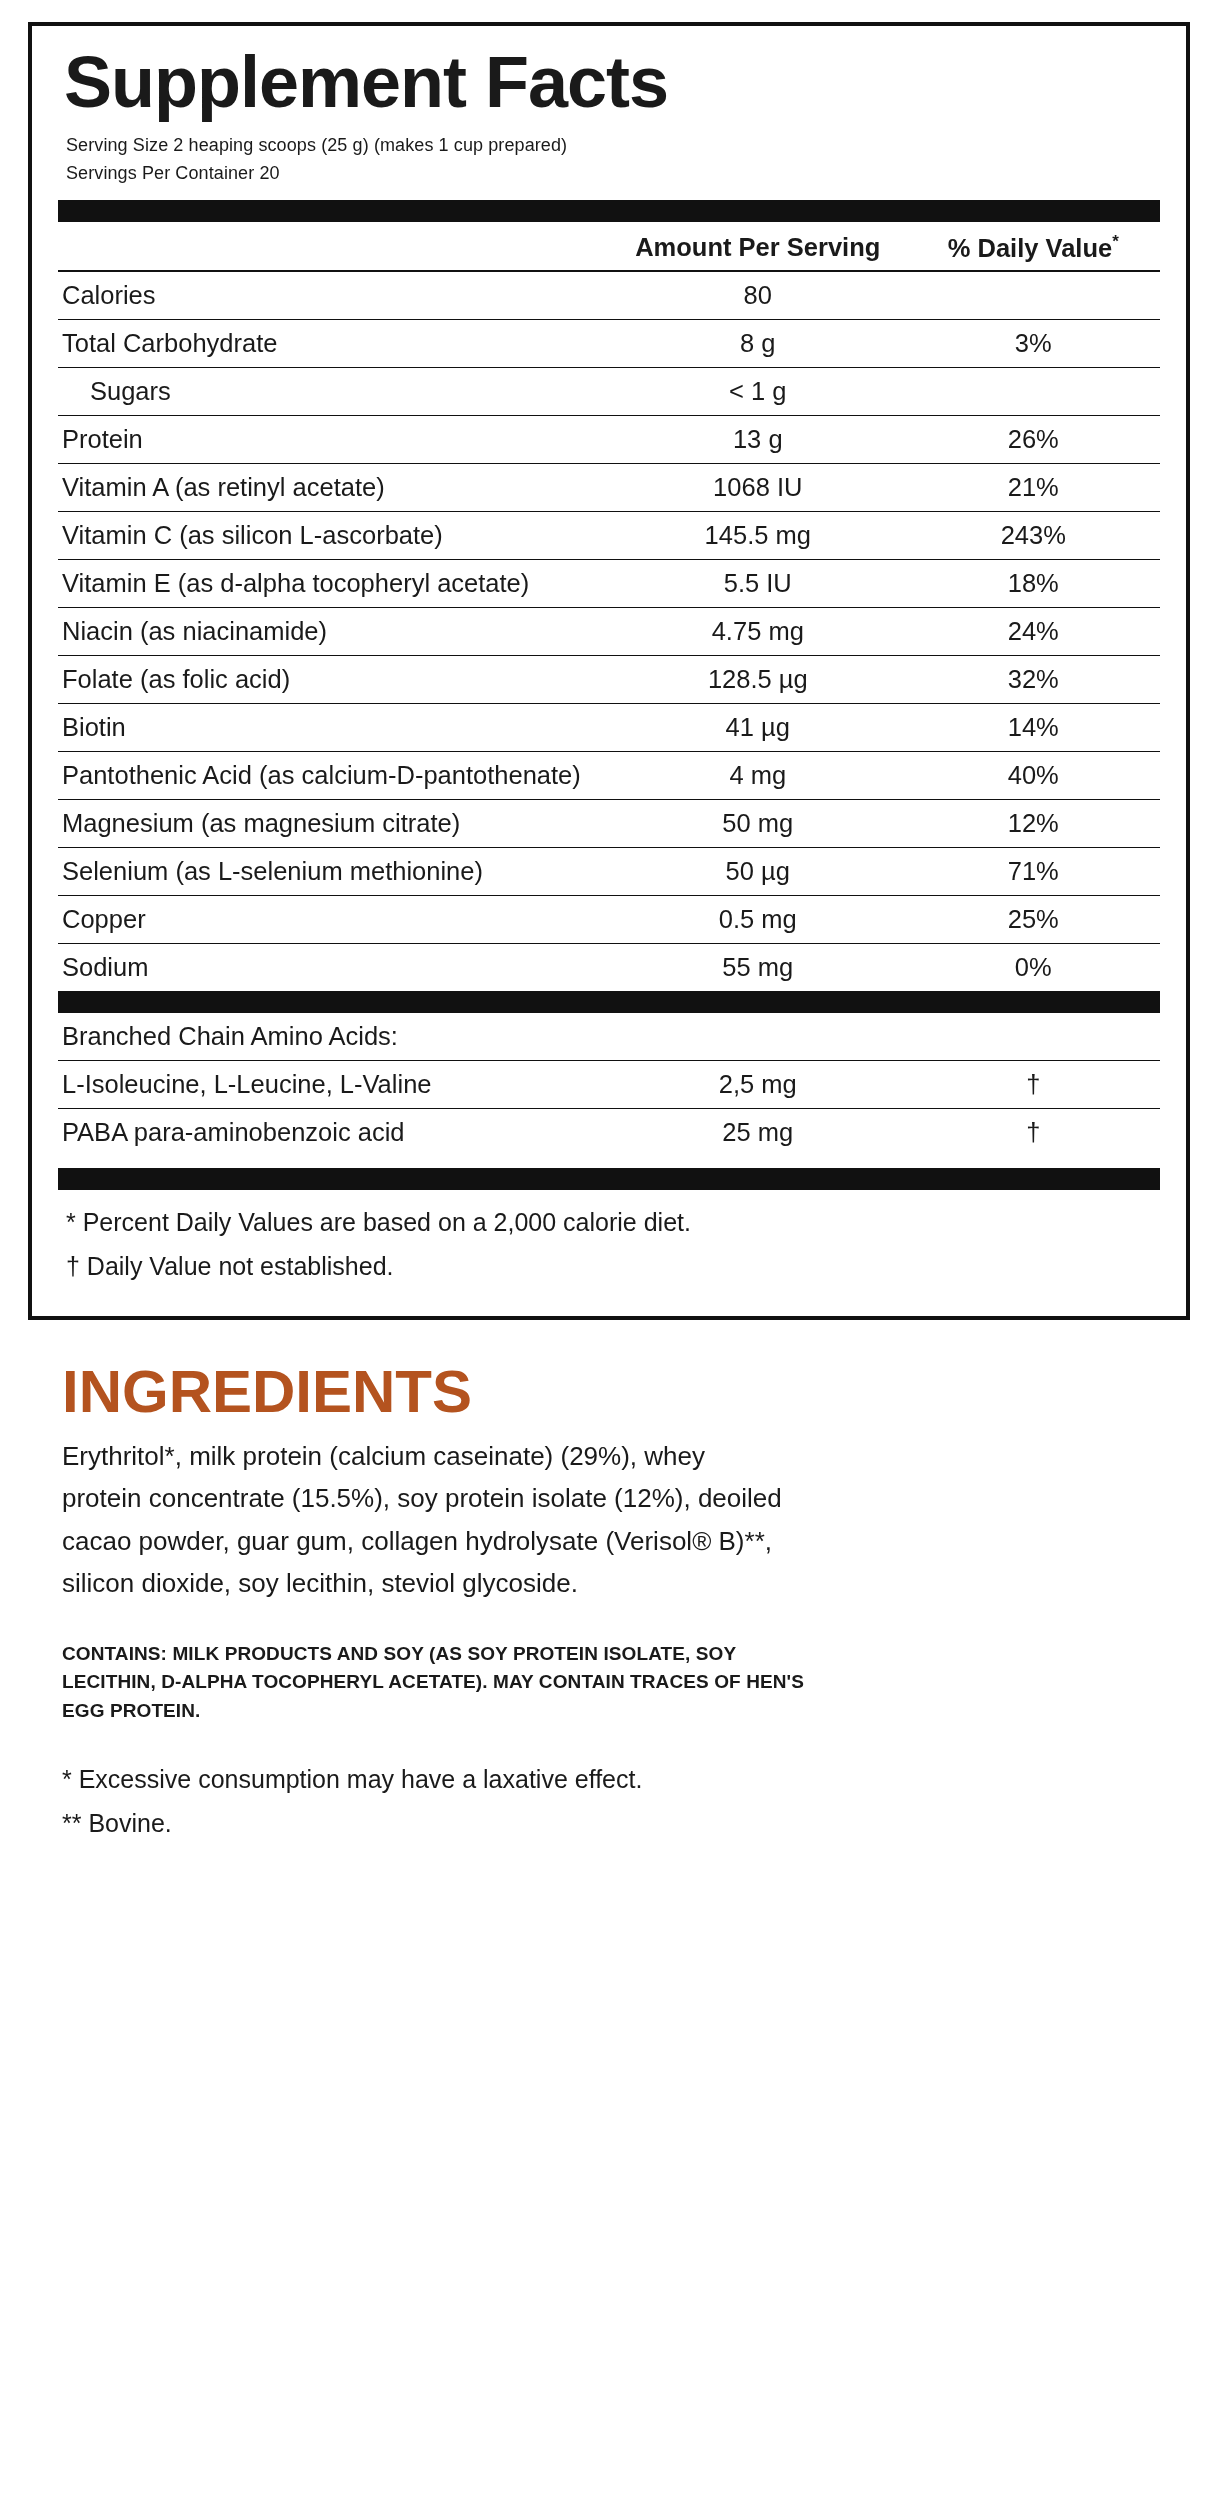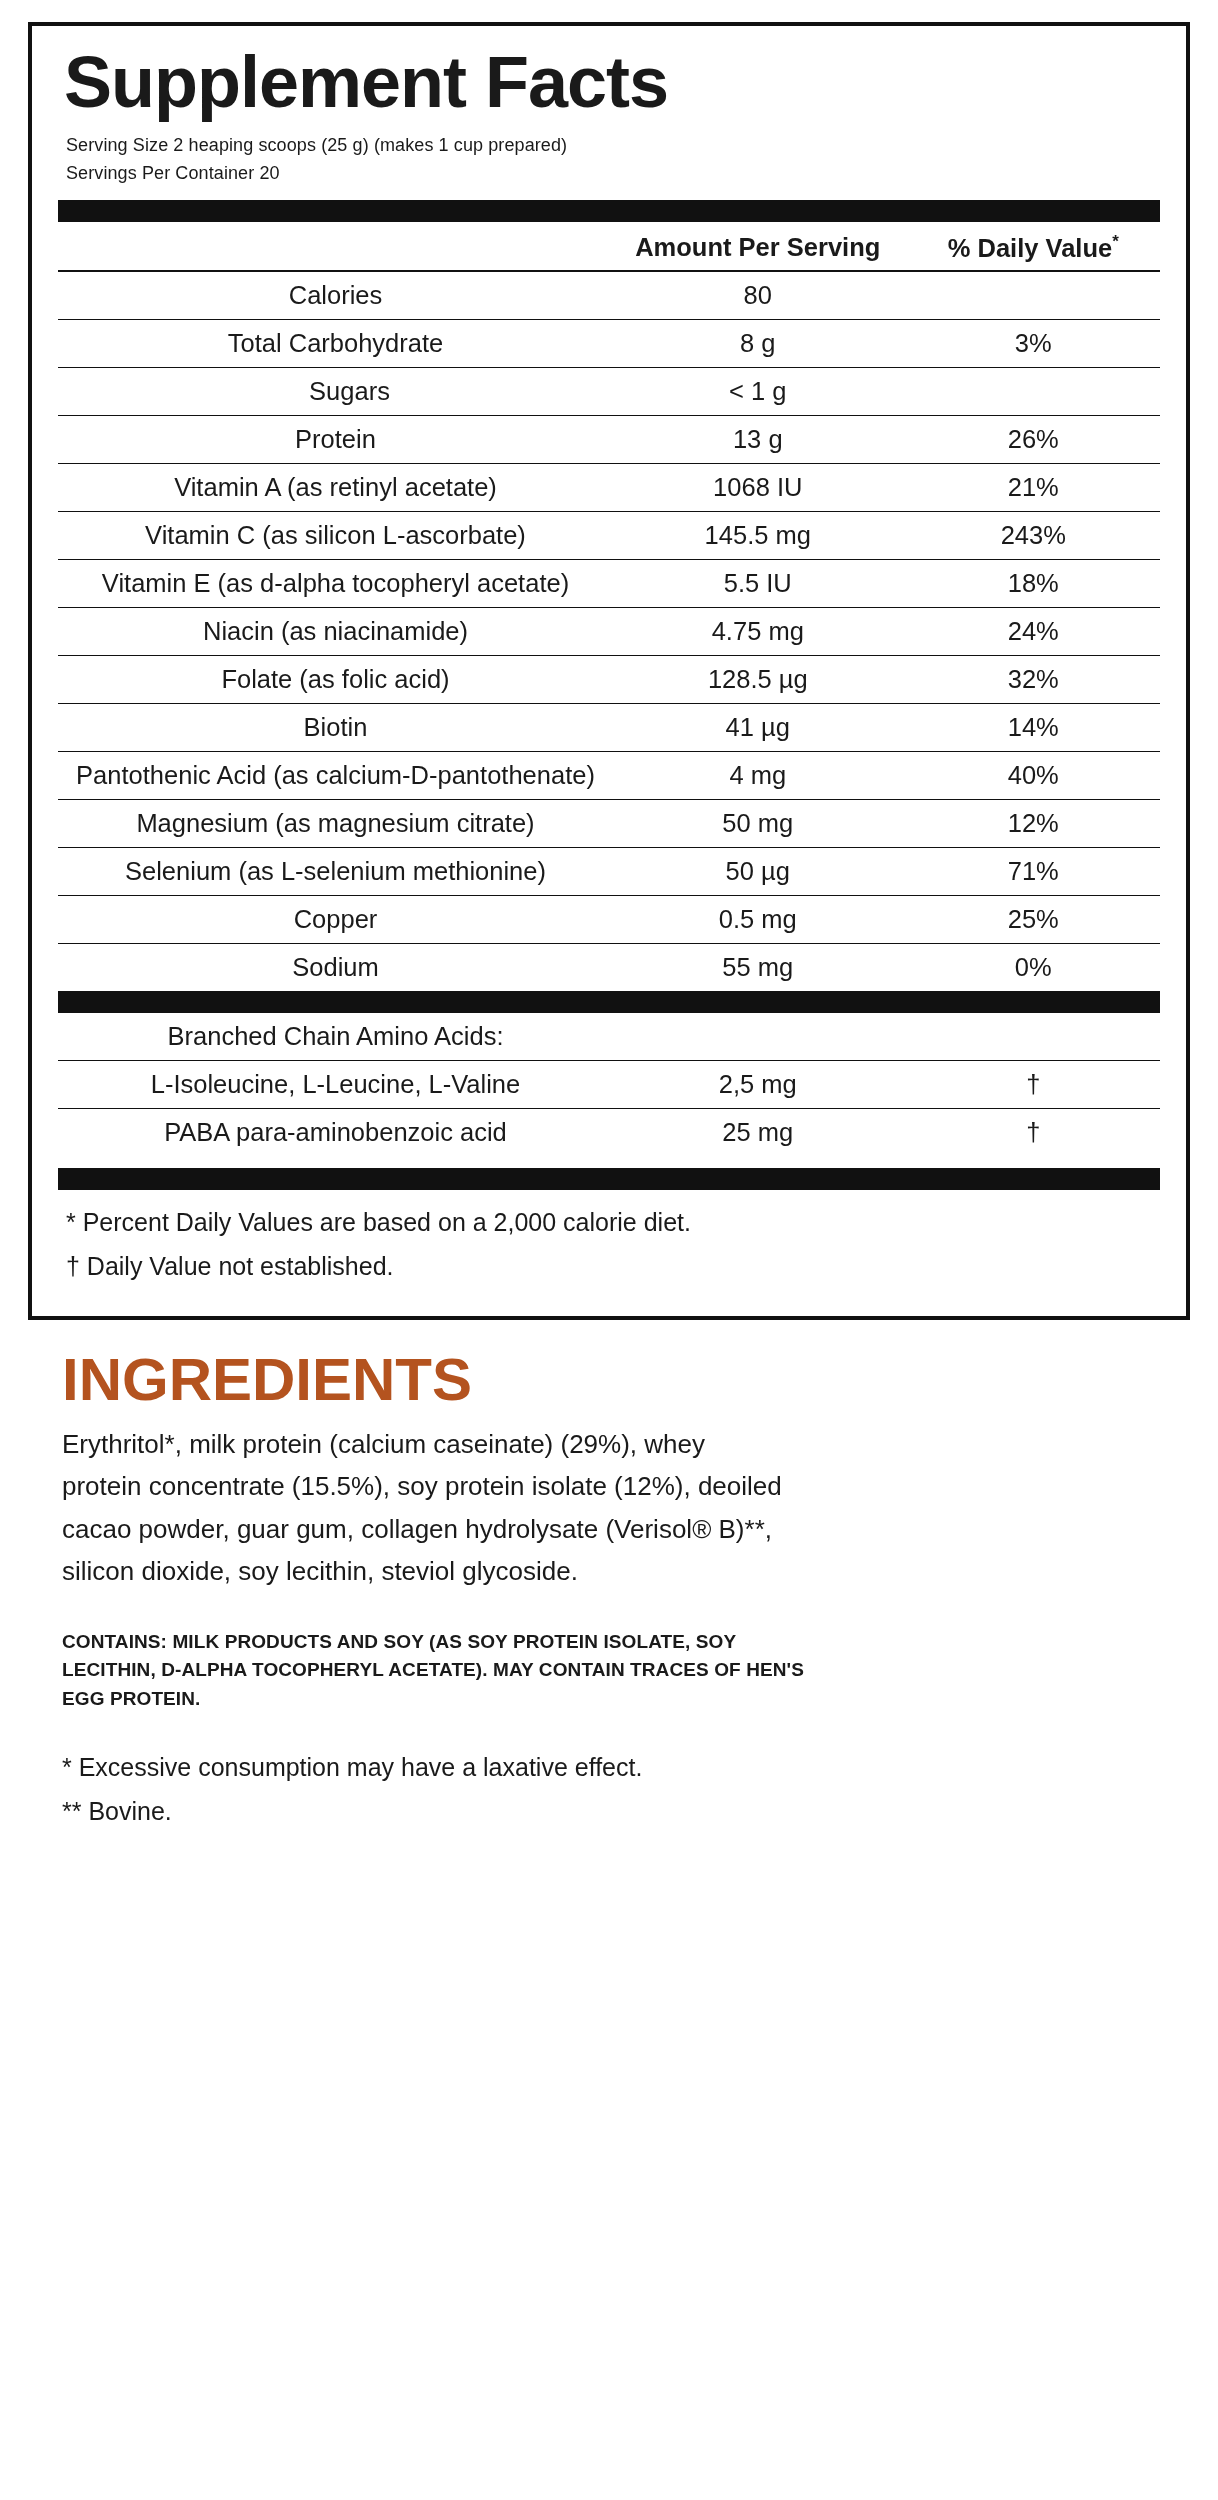--- a/index.html
+++ b/index.html
@@ -69,21 +69,21 @@
   }
   table.sf-table tr.no-rule td {
     border-bottom: none;
   }
   table.sf-table tr.head-row td {
     border-bottom: 2px solid #111111;
     font-weight: bold;
     padding-top: 10px;
     padding-bottom: 8px;
   }
-  .col-name  { width: 50%;  text-align: center; padding-left: 4px !important; margin-top: 40px; }
+  .col-name  { width: 50%;  text-align: left; padding-left: 4px !important; margin-top: 40px; }
   .col-amt   { width: 27%;  text-align: center; }
   .col-dv    { width: 23%;  text-align: center; }
 
   .indent { padding-left: 32px !important; }
 
   .sup {
     font-size: 17px;
     vertical-align: super;
   }
 
@@ -91,21 +91,21 @@
     font-size: 25px;
     line-height: 1.6;
     margin-top: 12px;
     margin-left: 8px;
   }
   .footnotes div { margin-bottom: 4px; }
   .fn-mark { font-size: 25px; }
 
   
   .ingredients-wrap {
-    margin-top: 28px;
+    margin-top: 40px;
     padding: 0 34px 0 34px;
   }
   .ing-heading {
     color: #b4531f;
     font-size: 60px;
     font-weight: bold;
     letter-spacing: 0px;
     line-height: 1.05;
     margin-bottom: 12px;
   }

